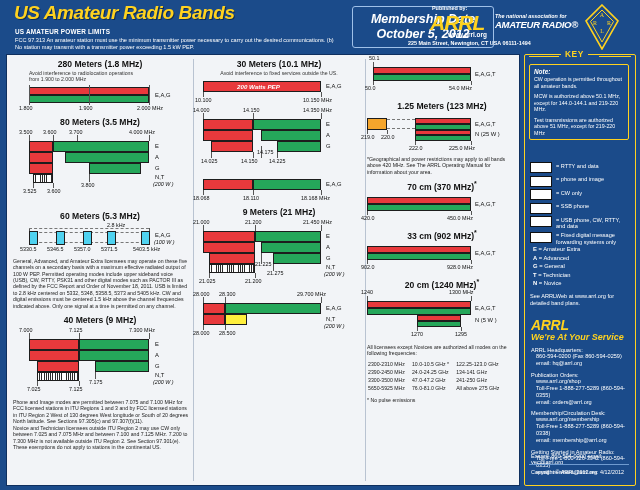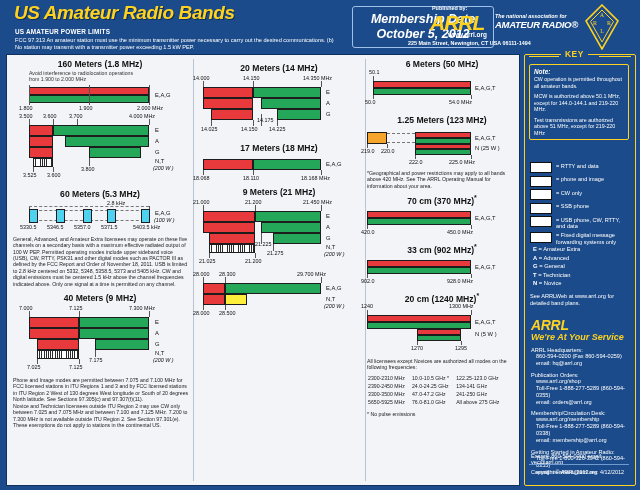--- a/index.html
+++ b/index.html
@@ -130,37 +130,38 @@
     </svg>
   </div>
 
   <div class="panel">
     <div class="vdiv" style="left:186px"></div>
     <div class="vdiv" style="left:358px"></div>
 
     <div class="col c1">
 
       <div class="band" style="margin-top:4px;">
-        <div class="bname">160 Meters (1.8 MHz)</div>
+        <div class="bname">280 Meters (1.8 MHz)</div>
         <div class="bnote" style="margin:1px 0 0 22px;white-space:pre-line">Avoid interference to radiolocation operations
 from 1.900 to 2.000 MHz</div>
         <div class="chart" style="height:26px;margin-top:2px;">
           <div class="seg rttydata" style="left:22px;top:2px;width:120px;height:8px;"></div>
           <div class="seg phone" style="left:22px;top:10px;width:120px;height:8px;"></div>
           <div class="lic" style="left:148px;top:7px;">E,A,G</div>
           <div class="tick" style="left:22px;top:0px;height:20px;"></div>
           <div class="tick" style="left:82px;top:0px;height:20px;"></div>
           <div class="tick" style="left:142px;top:0px;height:20px;"></div>
           <div class="lbl" style="left:12px;top:20px;">1.800</div>
           <div class="lbl" style="left:72px;top:20px;">1.900</div>
           <div class="lbl" style="left:130px;top:20px;">2.000  MHz</div>
         </div>
       </div>
 
       <div class="band" style="margin-top:6px;">
+        <div class="bname">80 Meters (3.5 MHz)</div>
         <div class="chart" style="height:66px;margin-top:10px;">
           <div class="lbl" style="left:12px;top:-8px;">3.500</div>
           <div class="lbl" style="left:36px;top:-8px;">3.600</div>
           <div class="lbl" style="left:62px;top:-8px;">3.700</div>
           <div class="lbl" style="left:122px;top:-8px;">4.000 MHz</div>
           <div class="tick" style="left:22px;top:-2px;height:6px;"></div>
           <div class="tick" style="left:46px;top:-2px;height:6px;"></div>
           <div class="tick" style="left:70px;top:-2px;height:6px;"></div>
           <div class="tick" style="left:142px;top:-2px;height:6px;"></div>
 
@@ -182,21 +183,21 @@
 
           <div class="tick" style="left:26px;top:46px;height:5px;"></div>
           <div class="tick" style="left:46px;top:46px;height:5px;"></div>
           <div class="lbl" style="left:16px;top:51px;">3.525</div>
           <div class="lbl" style="left:40px;top:51px;">3.600</div>
           <div class="tick" style="left:82px;top:37px;height:8px;"></div>
           <div class="lbl" style="left:74px;top:45px;">3.800</div>
         </div>
       </div>
 
-      <div class="band" style="margin-top:2px;">
+      <div class="band" style="margin-top:8px;">
         <div class="bname">60 Meters (5.3 MHz)</div>
         <div class="chart" style="height:34px;margin-top:3px;">
           <div class="dashline" style="left:22px;top:8px;width:120px;"></div>
           <div class="dashline" style="left:22px;top:18px;width:120px;"></div>
           <div class="lbl" style="left:100px;top:-2px;">2.8 kHz</div>
           <div class="tick" style="left:22px;top:4px;height:4px;"></div>
           <div class="tick" style="left:142px;top:4px;height:4px;"></div>
           <div class="dashline" style="left:22px;top:4px;width:120px;"></div>
 
           <div class="seg usb" style="left:22px;top:7px;width:9px;height:14px;"></div>
@@ -250,23 +251,35 @@
           <div class="tick" style="left:88px;top:37px;height:7px;"></div>
           <div class="lbl" style="left:82px;top:44px;">7.175</div>
         </div>
         <div class="para" style="margin:2px 4px 0 6px;white-space:pre-line">Phone and Image modes are permitted between 7.075 and 7.100 MHz for FCC licensed stations in ITU Regions 1 and 3 and by FCC licensed stations in ITU Region 2 West of 130 degrees West longitude or South of 20 degrees North latitude. See Sections 97.305(c) and 97.307(f)(11).
 Novice and Technician  licensees outside ITU Region 2 may use CW only between 7.025 and 7.075 MHz and between 7.100 and 7.125 MHz. 7.200 to 7.300 MHz is not available outside ITU Region 2. See Section 97.301(e). These exemptions do not apply to stations in the continental US.</div>
       </div>
     </div>
 
     <div class="col c2">
 
+      <div class="band" style="margin-top:4px;">
+        <div class="bname">30 Meters (10.1 MHz)</div>
+        <div class="bnote" style="text-align:center;margin-top:1px;">Avoid interference to fixed services outside the US.</div>
+        <div class="chart" style="height:26px;margin-top:3px;">
+          <div class="seg rttydata" style="left:10px;top:2px;width:118px;height:11px;"></div>
+          <div class="pep" style="left:44px;top:4px;">200 Watts PEP</div>
+          <div class="lic" style="left:133px;top:4px;">E,A,G</div>
+          <div class="tick" style="left:10px;top:13px;height:5px;"></div>
+          <div class="tick" style="left:128px;top:13px;height:5px;"></div>
+          <div class="lbl" style="left:2px;top:18px;">10.100</div>
+          <div class="lbl" style="left:110px;top:18px;">10.150 MHz</div>
+        </div>
+      </div>
 
       <div class="band" style="margin-top:8px;">
-        <div class="bname">20 Meters (14 MHz)</div>
         <div class="chart" style="height:58px;margin-top:10px;">
           <div class="lbl" style="left:0px;top:-8px;">14.000</div>
           <div class="lbl" style="left:50px;top:-8px;">14.150</div>
           <div class="lbl" style="left:110px;top:-8px;">14.350 MHz</div>
           <div class="tick" style="left:10px;top:-2px;height:6px;"></div>
           <div class="tick" style="left:60px;top:-2px;height:6px;"></div>
           <div class="tick" style="left:128px;top:-2px;height:6px;"></div>
 
           <div class="seg rttydata" style="left:10px;top:4px;width:50px;height:11px;"></div>
           <div class="seg phone" style="left:60px;top:4px;width:68px;height:11px;"></div>
@@ -285,21 +298,20 @@
           <div class="tick" style="left:68px;top:31px;height:12px;"></div>
           <div class="tick" style="left:84px;top:37px;height:6px;"></div>
           <div class="lbl" style="left:8px;top:43px;">14.025</div>
           <div class="lbl" style="left:48px;top:43px;">14.150</div>
           <div class="lbl" style="left:64px;top:34px;">14.175</div>
           <div class="lbl" style="left:76px;top:43px;">14.225</div>
         </div>
       </div>
 
       <div class="band" style="margin-top:2px;">
-        <div class="bname">17 Meters (18 MHz)</div>
         <div class="chart" style="height:24px;margin-top:4px;">
           <div class="seg rttydata" style="left:10px;top:2px;width:50px;height:11px;"></div>
           <div class="seg phone" style="left:60px;top:2px;width:68px;height:11px;"></div>
           <div class="lic" style="left:133px;top:4px;">E,A,G</div>
           <div class="tick" style="left:10px;top:13px;height:5px;"></div>
           <div class="tick" style="left:60px;top:13px;height:5px;"></div>
           <div class="tick" style="left:128px;top:13px;height:5px;"></div>
           <div class="lbl" style="left:0px;top:18px;">18.068</div>
           <div class="lbl" style="left:50px;top:18px;">18.110</div>
           <div class="lbl" style="left:108px;top:18px;">18.168 MHz</div>
@@ -366,21 +378,20 @@
           <div class="tick" style="left:32px;top:26px;height:5px;"></div>
           <div class="lbl" style="left:0px;top:31px;">28.000</div>
           <div class="lbl" style="left:26px;top:31px;">28.500</div>
         </div>
       </div>
     </div>
 
     <div class="col c3">
 
       <div class="band" style="margin-top:4px;">
-        <div class="bname">6 Meters (50 MHz)</div>
         <div class="chart" style="height:30px;margin-top:8px;">
           <div class="lbl" style="left:4px;top:-8px;">50.1</div>
           <div class="tick" style="left:8px;top:-1px;height:5px;"></div>
           <div class="seg rttydata" style="left:8px;top:4px;width:98px;height:7px;"></div>
           <div class="seg phone" style="left:8px;top:11px;width:98px;height:7px;"></div>
           <div class="lic" style="left:110px;top:8px;">E,A,G,T</div>
           <div class="tick" style="left:8px;top:18px;height:4px;"></div>
           <div class="tick" style="left:106px;top:18px;height:4px;"></div>
           <div class="lbl" style="left:0px;top:22px;">50.0</div>
           <div class="lbl" style="left:84px;top:22px;">54.0   MHz</div>

